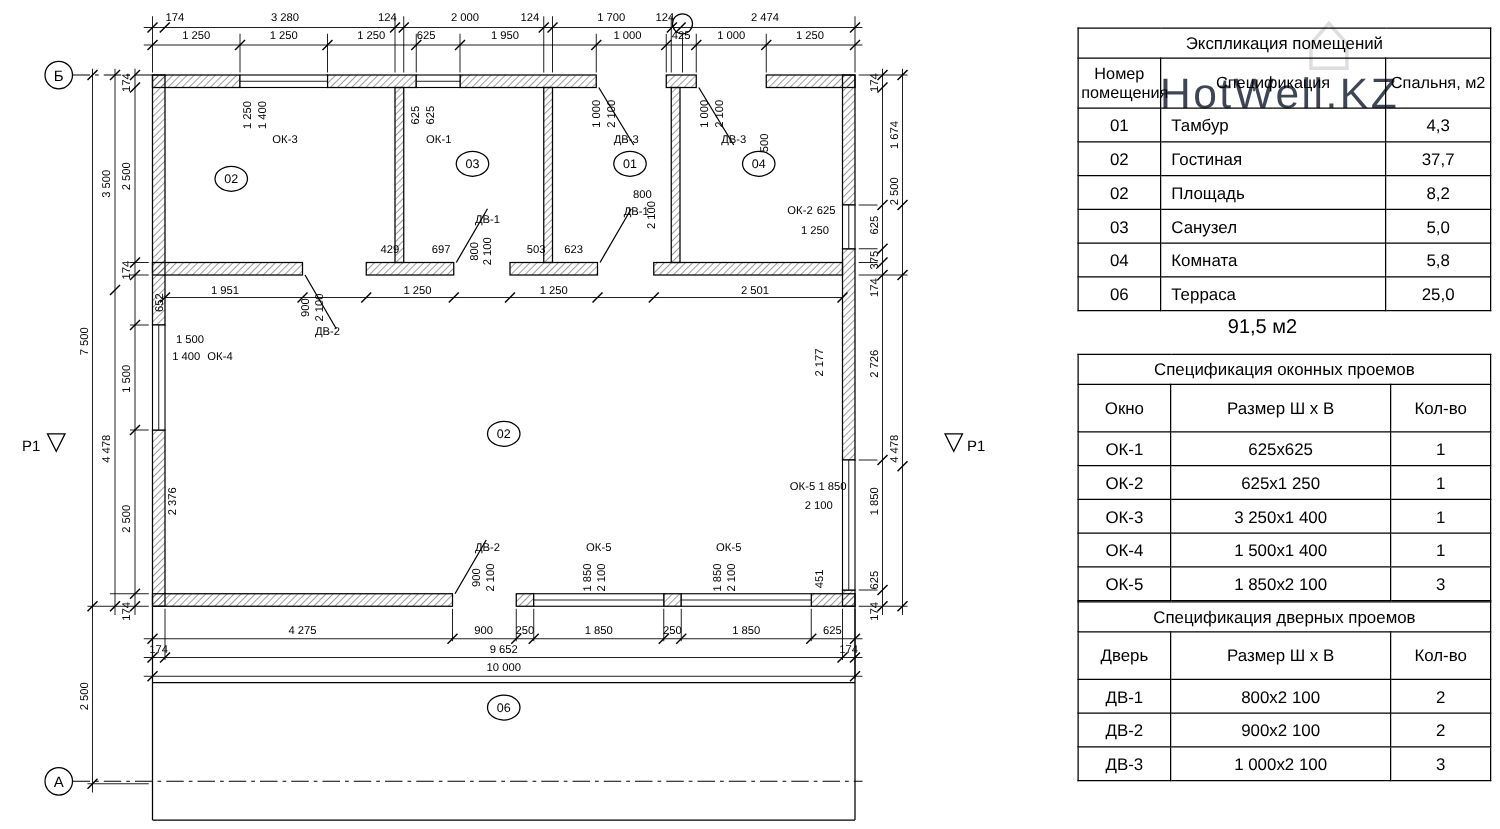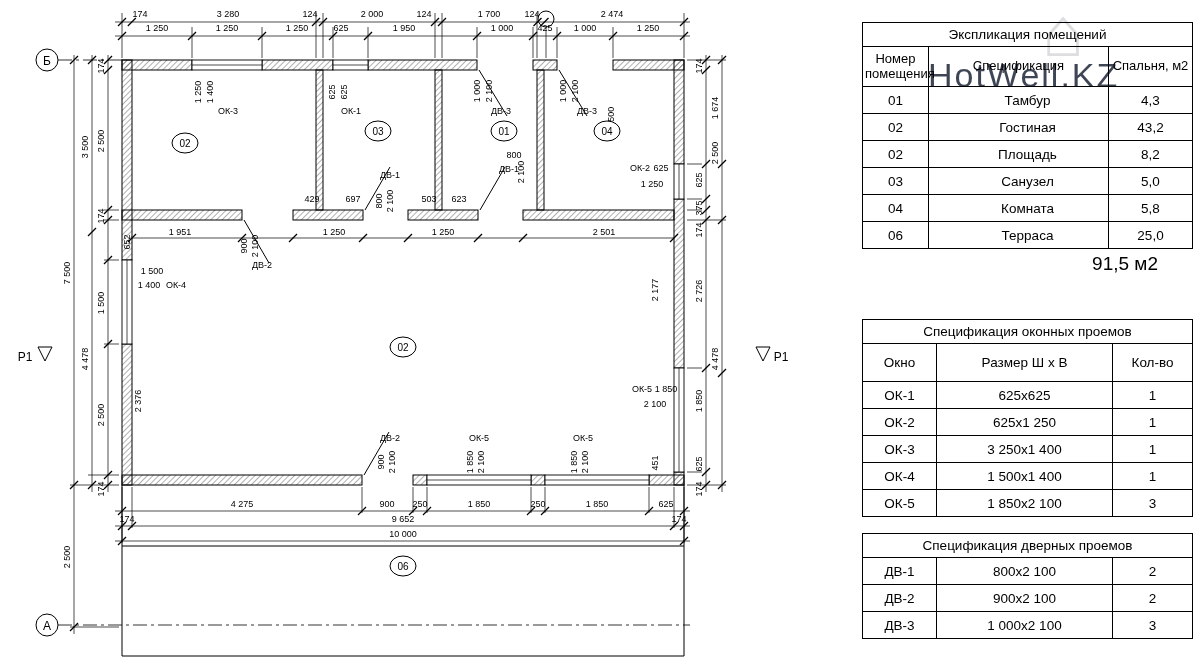--- a/index.html
+++ b/index.html
@@ -27,24 +27,24 @@
   
   .tables{position:absolute;left:862px;top:22px;width:330px;z-index:2}
   table{border-collapse:collapse;width:330px;table-layout:fixed;font-size:13.5px}
   th,td{border:1px solid #000;text-align:center;font-weight:normal;
     padding:1px 2px;background:transparent}
   tr.title-row th{height:24px}
   .t1 tr.head-row th{height:40px;font-size:13px;line-height:1.15}
   .t2 tr.head-row th,.t3 tr.head-row th{height:38px}
   .t1 td{height:27px}
   .t2 td,.t3 td{height:27px}
-  .t1 td:nth-child(2){text-align:center;padding-left:20px}
-  .total{width:330px;text-align:right;padding:4px 34px 0 0;font-size:19px}
-  .t2{margin-top:44px}
-  .t3{margin-top:16px}
+  .t1 td:nth-child(2){text-align:left;padding-left:8px}
+  .total{width:330px;text-align:center;padding:4px 34px 0 0;font-size:16px}
+  .t2{margin-top:12px}
+  .t3{margin-top:0}
 
   
   .watermark{position:absolute;left:928px;top:56px;font-size:34px;
     letter-spacing:2px;color:#0f172a;opacity:.8;z-index:1;white-space:nowrap}
   .wm-house{position:absolute;left:1042px;top:-8px;font-size:70px;
     color:#d6d6da;opacity:.8;z-index:1}
 </style>
 </head>
 <body>
 
@@ -386,21 +386,21 @@
       </tbody>
         <tbody>
           <tr>
             <td>01</td>
             <td>Тамбур</td>
             <td>4,3</td>
           </tr>
           <tr>
             <td>02</td>
             <td>Гостиная</td>
-            <td>43,2</td>
+            <td>37,7</td>
           </tr>
           <tr>
             <td>02</td>
             <td>Площадь</td>
             <td>8,2</td>
           </tr>
           <tr>
             <td>03</td>
             <td>Санузел</td>
             <td>5,0</td>
@@ -467,20 +467,25 @@
     <table class="t3">
       <colgroup>
           <col style="width:74px">
           <col style="width:176px">
           <col style="width:80px">
         </colgroup>
       <tbody>
           <tr class="title-row">
             <th colspan="3">Спецификация дверных проемов</th>
           </tr>
+      <tr class="head-row">
+        <th>Дверь</th>
+        <th>Размер Ш х В</th>
+        <th>Кол-во</th>
+      </tr>
       </tbody>
         <tbody>
           <tr>
             <td>ДВ-1</td>
             <td>800х2 100</td>
             <td>2</td>
           </tr>
           <tr>
             <td>ДВ-2</td>
             <td>900х2 100</td>

